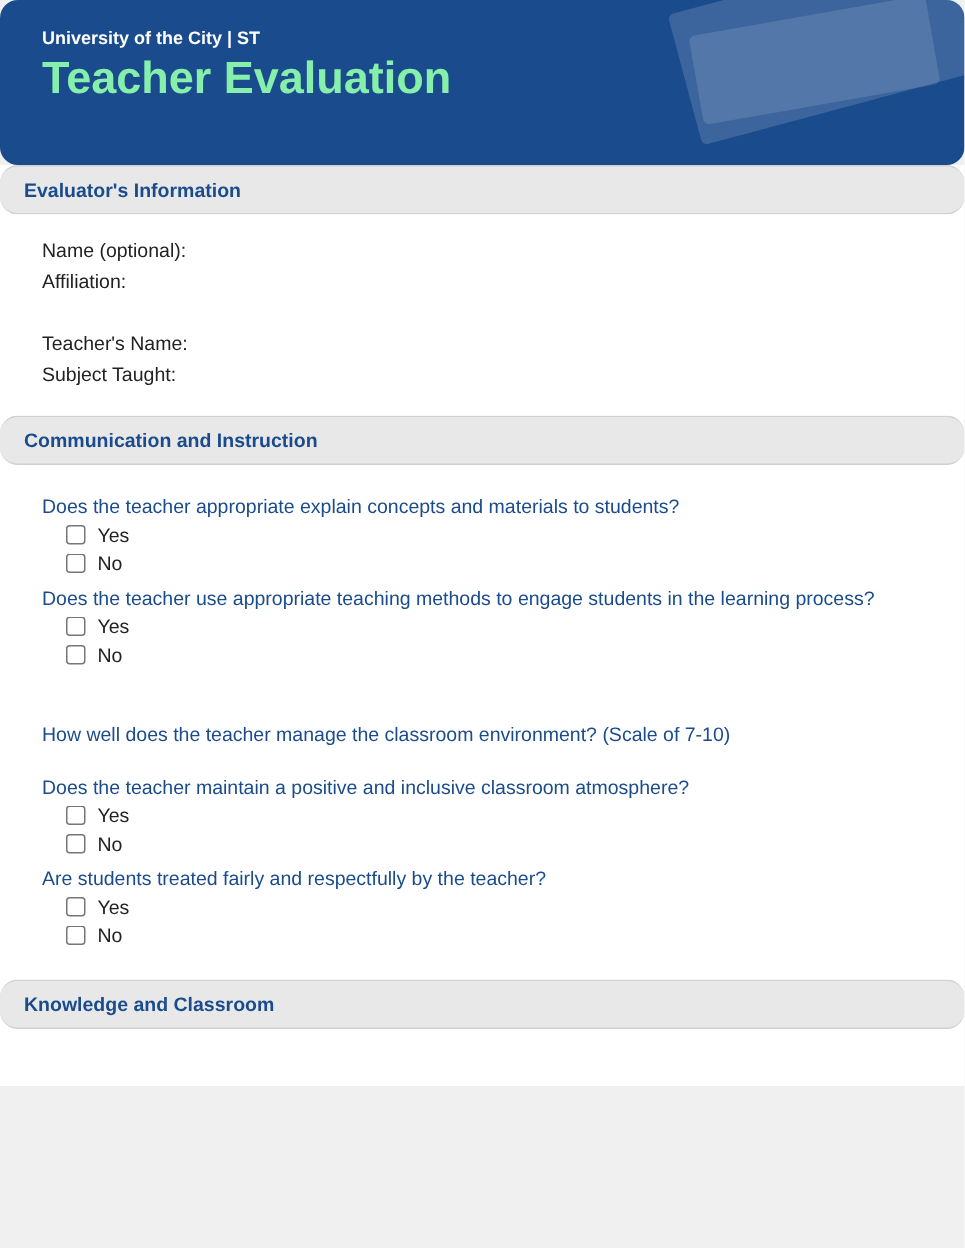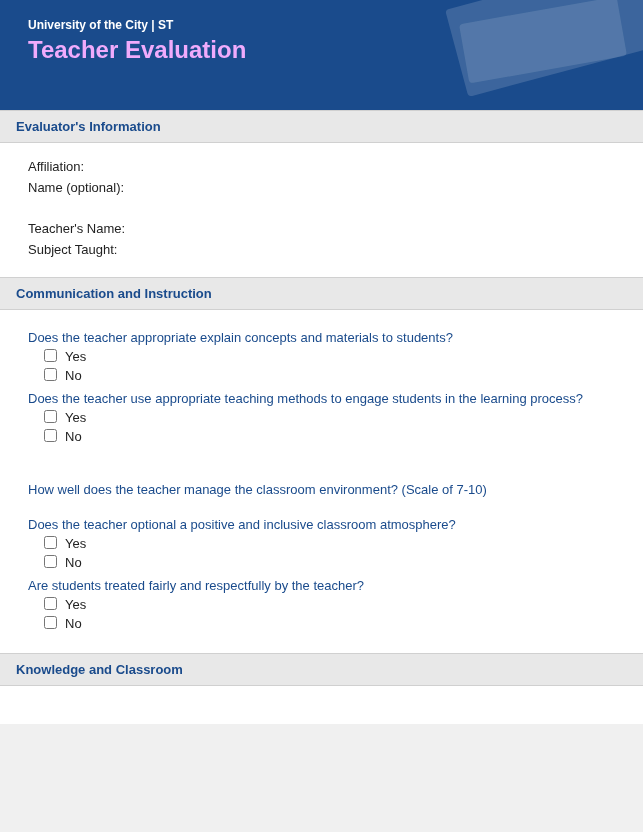--- a/index.html
+++ b/index.html
@@ -12,20 +12,21 @@
     }
 
     
     .header {
       background: #1a4b8c;
       color: white;
       padding: 18px 28px 22px 28px;
       position: relative;
       overflow: hidden;
       min-height: 110px;
+      border-radius: 12px;
     }
     .header::after {
       content: '';
       position: absolute;
       right: -30px;
       top: -20px;
       width: 220px;
       height: 90px;
       background: rgba(255,255,255,0.15);
       transform: rotate(-15deg);
@@ -42,39 +43,40 @@
       transform: rotate(-10deg);
       border-radius: 4px;
     }
     .header-subtitle {
       font-size: 12px;
       font-weight: bold;
       margin-bottom: 4px;
       color: #fff;
     }
     .header-title {
-      font-size: 24px;
+      font-size: 30px;
       font-weight: bold;
-      color: #f0abfc;
+      color: #86efac;
     }
 
     
     .content {
       background: #fff;
       margin: 0;
       padding: 0;
     }
 
     
     .section-header {
       background: #e8e8e8;
       padding: 8px 16px;
       margin-bottom: 10px;
       border-top: 1px solid #d0d0d0;
       border-bottom: 1px solid #d0d0d0;
+      border-radius: 12px;
     }
     .section-header-text {
       font-weight: bold;
       color: #1a4b8c;
       font-size: 13px;
     }
 
     
     .section-body {
       padding: 6px 28px 14px 28px;
@@ -96,21 +98,21 @@
     .question-scale {
       margin-bottom: 20px;
     }
 
     .checkbox-group {
       margin-bottom: 6px;
       padding-left: 16px;
     }
     .checkbox-item {
       display: flex;
-      align-items: flex-start;
+      align-items: center;
       margin-bottom: 4px;
       font-size: 13px;
       color: #222;
     }
     .checkbox-item input[type="checkbox"] {
       margin-right: 8px;
       width: 13px;
       height: 13px;
     }
 
@@ -134,22 +136,22 @@
   <div class="header-subtitle">University of the City | ST</div>
   <div class="header-title">Teacher Evaluation</div>
 </div>
 
 <div class="content">
 
   <div class="section-header">
     <span class="section-header-text">Evaluator's Information</span>
   </div>
   <div class="section-body">
+    <div class="field-row">Name (optional):</div>
     <div class="field-row">Affiliation:</div>
-    <div class="field-row">Name (optional):</div>
   </div>
 
   <div class="section-body">
     <div class="field-row">Teacher's Name:</div>
     <div class="field-row">Subject Taught:</div>
   </div>
 
   <div class="section-header">
     <span class="section-header-text">Communication and Instruction</span>
   </div>
@@ -184,21 +186,21 @@
     </div>
   </div>
 
   <div class="section-body">
     <div class="question-text question-scale">
       How well does the teacher manage the classroom environment? (Scale of 7-10)
     </div>
 
     <div class="question-block">
       <div class="question-text">
-        Does the teacher optional a positive and inclusive classroom atmosphere?
+        Does the teacher maintain a positive and inclusive classroom atmosphere?
       </div>
       <div class="checkbox-group">
         <label class="checkbox-item">
           <input type="checkbox" style=""> Yes
         </label>
         <label class="checkbox-item">
           <input type="checkbox" style=""> No
         </label>
       </div>
     </div>

